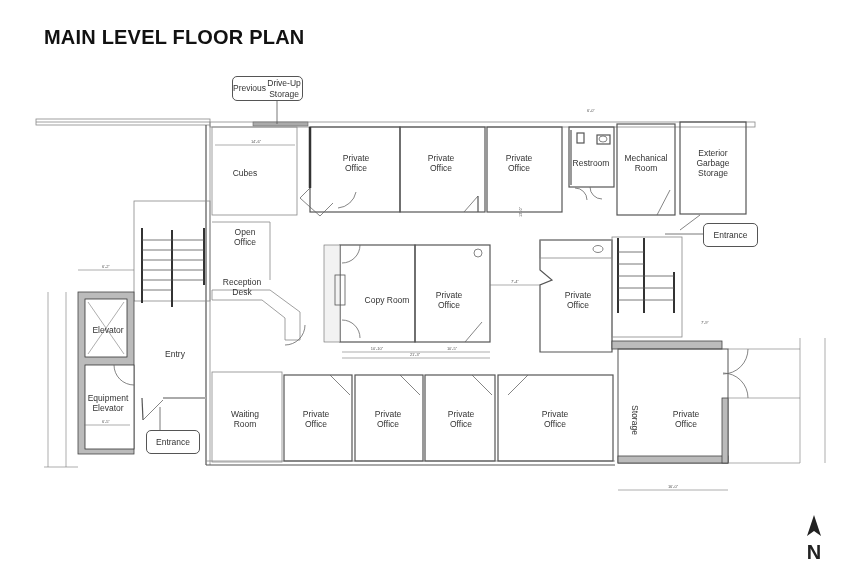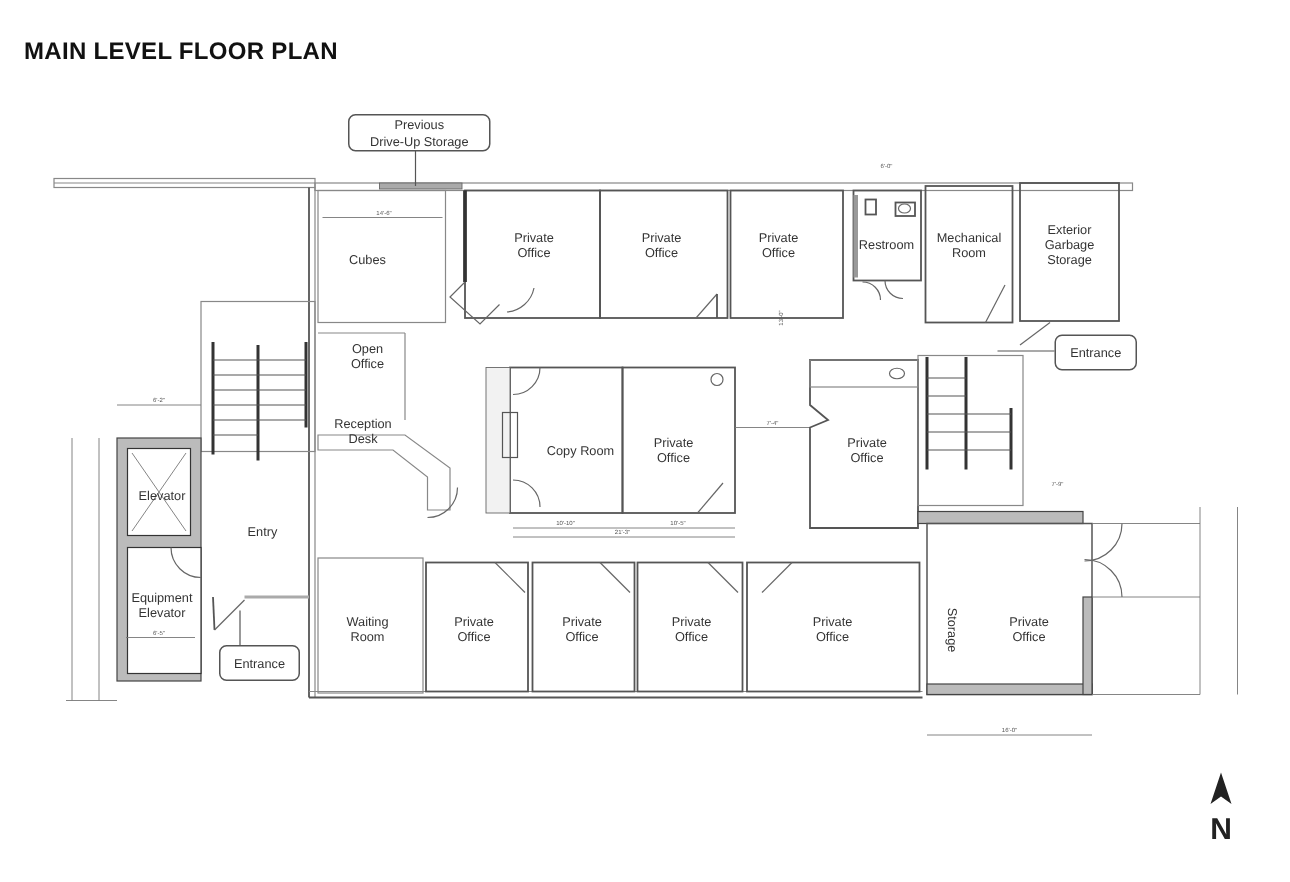--- a/index.html
+++ b/index.html
@@ -1,17 +1,17 @@
 <!DOCTYPE html>
 <html><head>
 <meta charset="utf-8">
 <style>
   html,body{margin:0;padding:0;background:#fff;}
   body{width:860px;height:588px;position:relative;overflow:hidden;font-family:"Liberation Sans",sans-serif;}
-  .title{position:absolute;left:16px;top:26px;font-size:16px;font-weight:bold;color:#111;letter-spacing:0.2px;}
+  .title{position:absolute;left:44px;top:26px;font-size:20px;font-weight:bold;color:#111;letter-spacing:0.2px;}
   svg{position:absolute;left:0;top:0;}
   .wall{fill:none;stroke:#555;stroke-width:1.2;}
   .wallthin{fill:none;stroke:#888;stroke-width:0.8;}
   .thick{fill:#bbb;stroke:#444;stroke-width:0.8;}
   .dim{stroke:#777;stroke-width:0.6;fill:none;}
   .stair{stroke:#555;stroke-width:0.8;fill:none;}
   .rail{stroke:#333;stroke-width:2;}
   .door{fill:none;stroke:#666;stroke-width:0.8;}
   .lbl{font-size:8.5px;fill:#333;text-anchor:middle;font-family:"Liberation Sans",sans-serif;}
   .dimt{font-size:4px;fill:#555;text-anchor:middle;font-family:"Liberation Sans",sans-serif;}
@@ -221,21 +221,21 @@
   <text class="dimt" x="377" y="350">10'-10"</text>
   <text class="dimt" x="452" y="350">10'-5"</text>
   <text class="dimt" x="415" y="356">21'-3"</text>
   <text class="dimt" x="515" y="283">7'-4"</text>
   <text class="dimt" x="705" y="324">7'-9"</text>
   <text class="dimt" x="106" y="268">6'-2"</text>
   <text class="dimt" x="106" y="423">6'-5"</text>
   <text class="dimt" x="673" y="488">16'-0"</text>
 </svg>
 
-<div class="callout" style="left:232px;top:76px;width:95px;height:25px;flex-direction:column;text-align:center;">
+<div class="callout" style="left:232px;top:76px;width:71px;height:25px;text-align:center;">
   <span>Previous</span>
   <span>Drive-Up Storage</span>
 </div>
 <div class="callout" style="left:703px;top:223px;width:55px;height:24px;">
   <span>Entrance</span>
 </div>
 <div class="callout" style="left:146px;top:430px;width:54px;height:24px;">
   <span>Entrance</span>
 </div>
 

